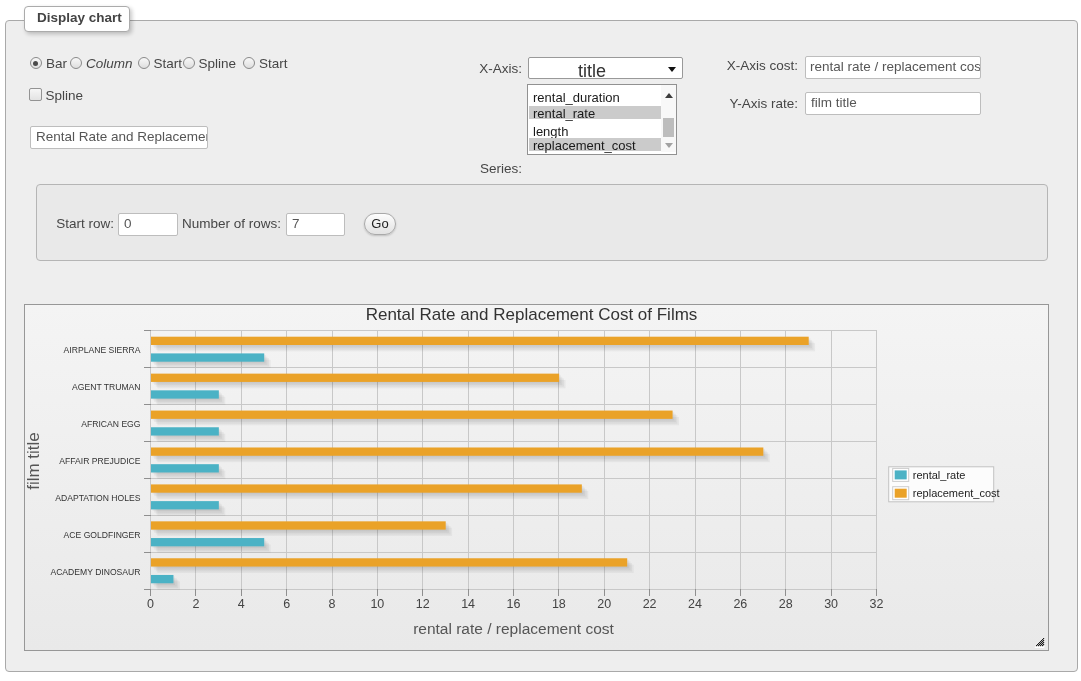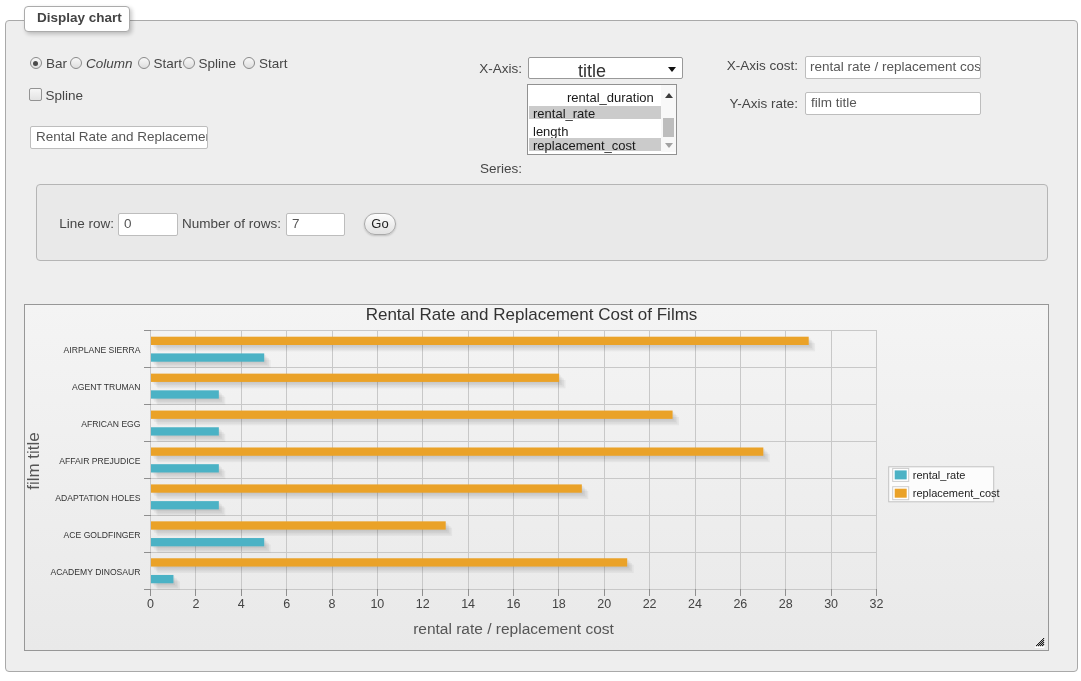--- a/index.html
+++ b/index.html
@@ -44,40 +44,40 @@
 <div class="abs tin" style="left:30px;top:126px;width:171px;height:19px;padding:2px 0 0 5px;">Rental Rate and Replacement Cost of Films</div>
 
 <div class="abs flab" style="left:400px;top:61px;width:122px;">X-Axis:</div>
 <div class="abs sel" style="left:528px;top:57px;width:153px;height:20px;">
   <span class="abs" style="left:7px;top:3px;font-size:18px;color:#333;margin-left:42px;">title</span>
   <span class="abs arrow" style="left:139px;top:9px;"></span>
 </div>
 
 <div class="abs flab" style="left:400px;top:137px;width:122px;margin-top:24px;">Series:</div>
 <div class="abs lb" style="left:527px;top:84px;width:148px;height:69px;">
-  <div class="abs opt" style="left:5px;top:4.5px;margin-left:34px;">rental_duration</div>
+  <div class="abs opt" style="left:5px;top:4.5px;">rental_duration</div>
   <div class="abs optsel" style="left:1px;top:20.5px;width:132px;height:13px;"></div>
   <div class="abs opt" style="left:5px;top:20.5px;">rental_rate</div>
   <div class="abs opt" style="left:5px;top:38.5px;">length</div>
   <div class="abs optsel" style="left:1px;top:53px;width:132px;height:13px;"></div>
   <div class="abs opt" style="left:5px;top:53px;">replacement_cost</div>
 
   <div class="abs" style="left:133px;top:0;width:15px;height:67px;background:#f8f8f8;"></div>
   <span class="abs" style="left:136.5px;top:8px;width:0;height:0;border-left:4.5px solid transparent;border-right:4.5px solid transparent;border-bottom:5.5px solid #3c3c3c;"></span>
   <div class="abs" style="left:135px;top:33px;width:11px;height:19px;background:#bdbdbd;"></div>
   <span class="abs" style="left:136.5px;top:58px;width:0;height:0;border-left:4.5px solid transparent;border-right:4.5px solid transparent;border-top:5.5px solid #a2a2a2;"></span>
 </div>
 
 <div class="abs flab" style="left:600px;top:58px;width:198px;">X-Axis cost:</div>
 <div class="abs tin" style="left:805px;top:55.5px;width:170px;height:19px;padding:2px 0 0 4px;">rental rate / replacement cost</div>
 <div class="abs flab" style="left:600px;top:96px;width:198px;">Y-Axis rate:</div>
 <div class="abs tin" style="left:805px;top:92px;width:169px;height:19px;padding:2px 0 0 5px;">film title</div>
 
 <div class="abs panel"></div>
-<div class="abs flab" style="left:0px;top:216px;width:114px;">Line row:</div>
+<div class="abs flab" style="left:0px;top:216px;width:114px;">Start row:</div>
 <div class="abs tin" style="left:118px;top:212.5px;width:53px;height:19px;padding:2px 0 0 5px;">0</div>
 <div class="abs flab" style="left:100px;top:216px;width:181px;">Number of rows:</div>
 <div class="abs tin" style="left:286px;top:212.5px;width:52px;height:19px;padding:2px 0 0 5px;">7</div>
 <div class="abs gobtn">Go</div>
 
 <div class="abs chart">
 <svg width="1023" height="345" style="position:absolute;left:0;top:0;">
 <g stroke="#c8c8c8" stroke-width="1" shape-rendering="crispEdges">
 <line x1="125.50" y1="25.5" x2="125.50" y2="284.0"></line>
 <line x1="170.88" y1="25.5" x2="170.88" y2="284.0"></line>

